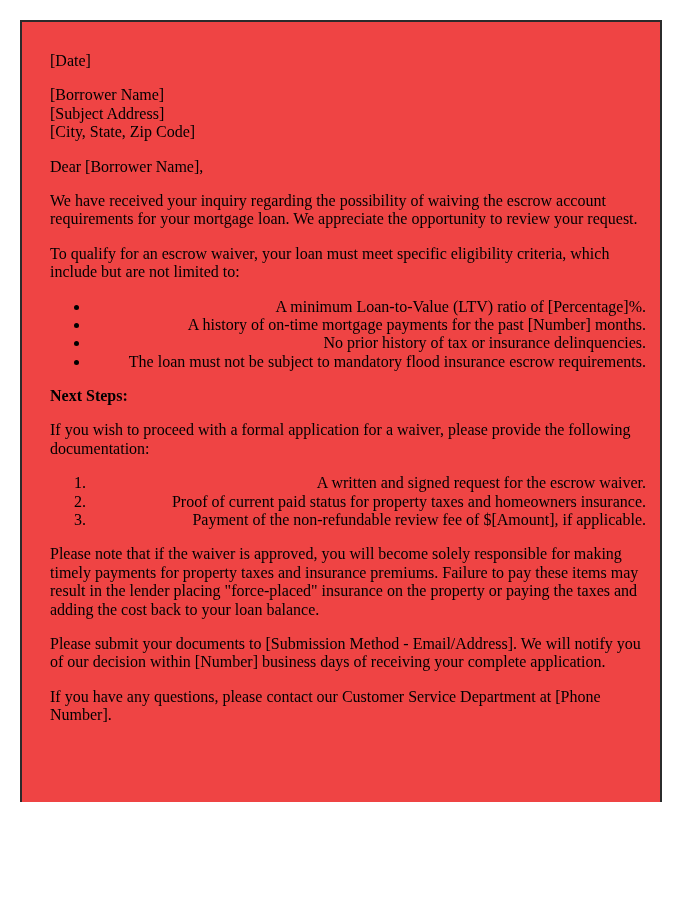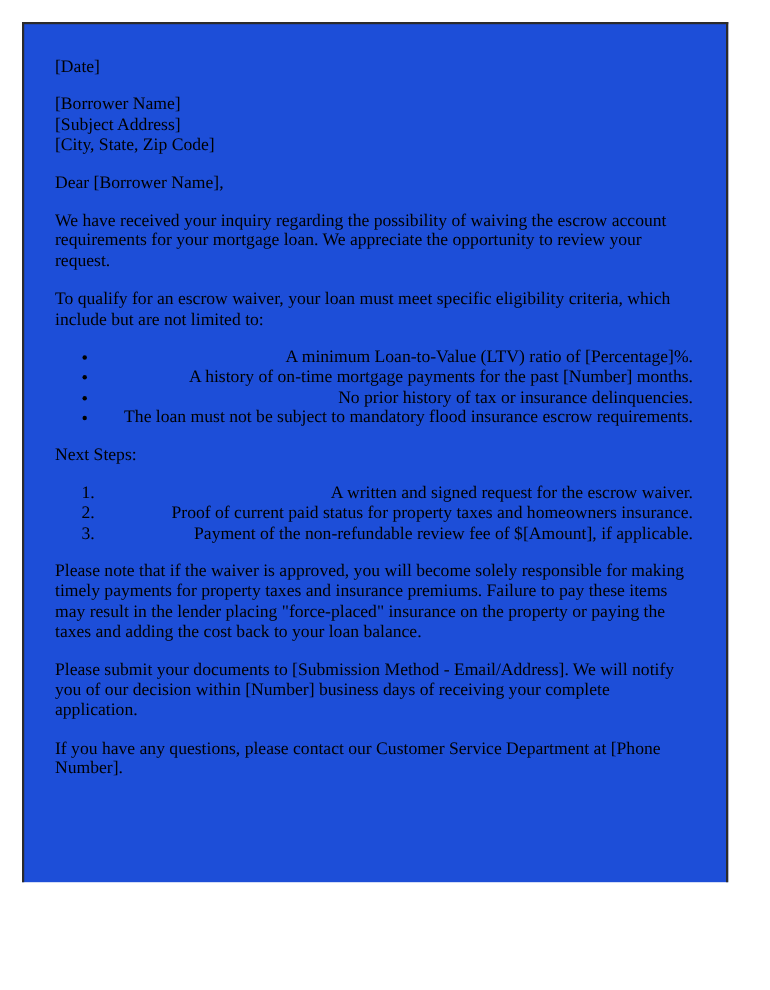--- a/index.html
+++ b/index.html
@@ -16,40 +16,40 @@
   }
   .letter-frame {
     position: absolute;
     left: 20px;
     top: 20px;
     width: 642px;
     height: 782px;
     box-sizing: border-box;
     border: 2px solid #2b2b2b;
     border-bottom: none;
-    padding: 14px 30px 0 28px;
+    padding: 14px 14px 0 28px;
     overflow: hidden;
     font-size: 16px;
     line-height: 1.15;
-    background: #1d4ed8;
+    background: #ef4444;
   }
   .letter-frame p {
     margin: 16px 0;
   }
   .letter-frame ul,
   .letter-frame ol {
     margin: 16px 0;
     padding-left: 40px;
   }
   .letter-frame li {
     margin: 0;
     text-align: right;
   }
   .bold {
-    font-weight: normal;
+    font-weight: bold;
   }
 </style>
 </head>
 <body>
 
 <div class="letter-frame">
 
   <p>[Date]</p>
 
   <p><span>[Borrower Name]</span><br><span>[Subject Address]</span><br><span>[City, State, Zip Code]</span></p>
@@ -63,20 +63,21 @@
 
   <ul>
     <li>A minimum Loan-to-Value (LTV) ratio of [Percentage]%.</li>
     <li>A history of on-time mortgage payments for the past [Number] months.</li>
     <li>No prior history of tax or insurance delinquencies.</li>
     <li>The loan must not be subject to mandatory flood insurance escrow requirements.</li>
   </ul>
 
   <p><span class="bold">Next Steps:</span></p>
 
+  <p>If you wish to proceed with a formal application for a waiver, please provide the following documentation:</p>
 
   <ol>
     <li>A written and signed request for the escrow waiver.</li>
     <li>Proof of current paid status for property taxes and homeowners insurance.</li>
     <li>Payment of the non-refundable review fee of $[Amount], if applicable.</li>
   </ol>
 
   <p>Please note that if the waiver is approved, you will become solely responsible for making timely payments for property taxes and insurance premiums. Failure to pay these items may result in the lender placing "force-placed" insurance on the property or paying the taxes and adding the cost back to your loan balance.</p>
 
   <p>Please submit your documents to [Submission Method - Email/Address]. We will notify you of our decision within [Number] business days of receiving your complete application.</p>

